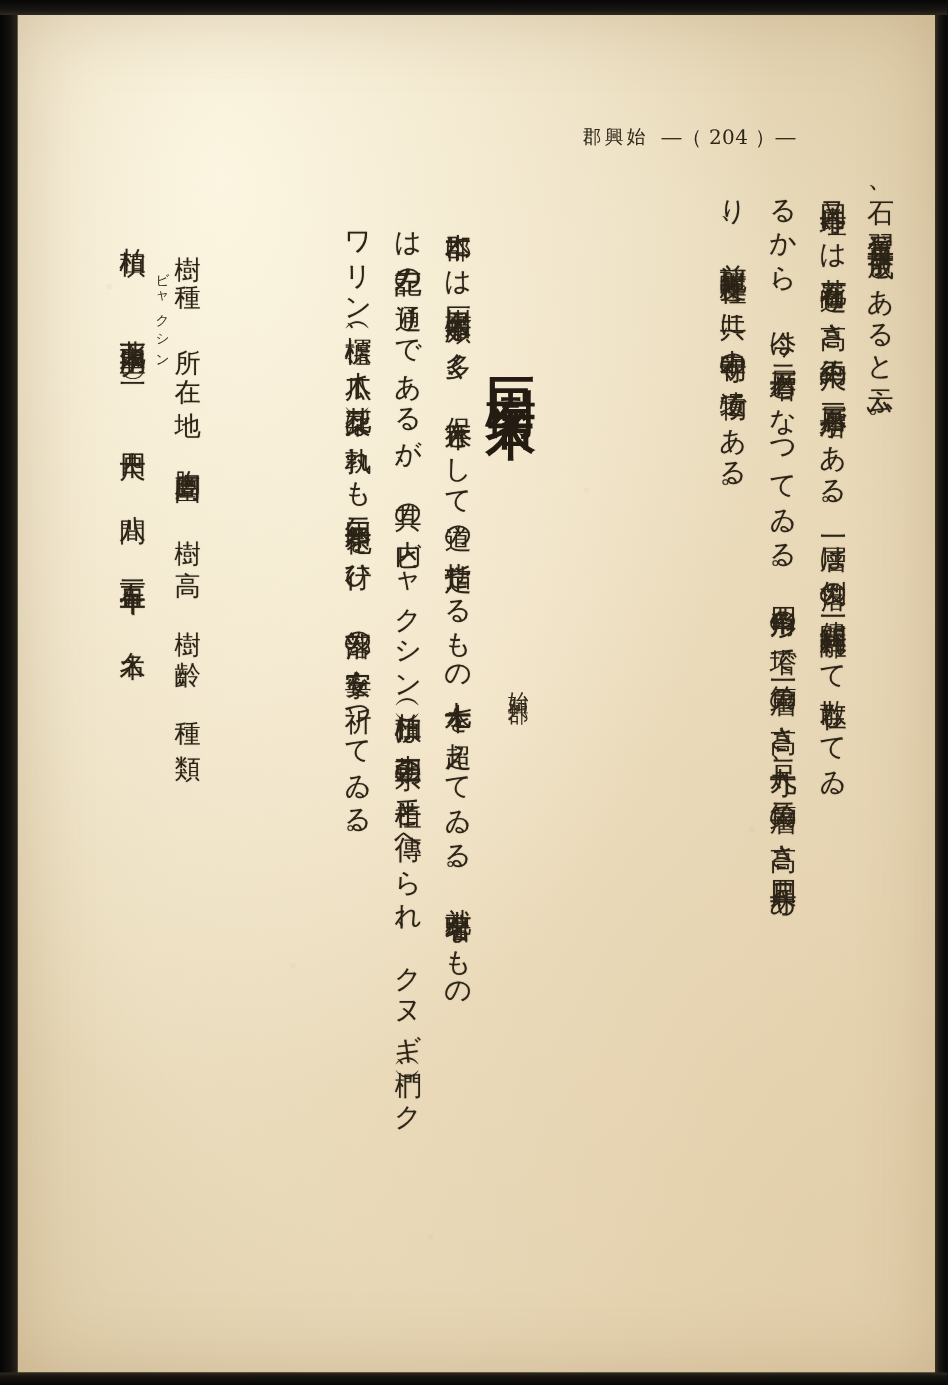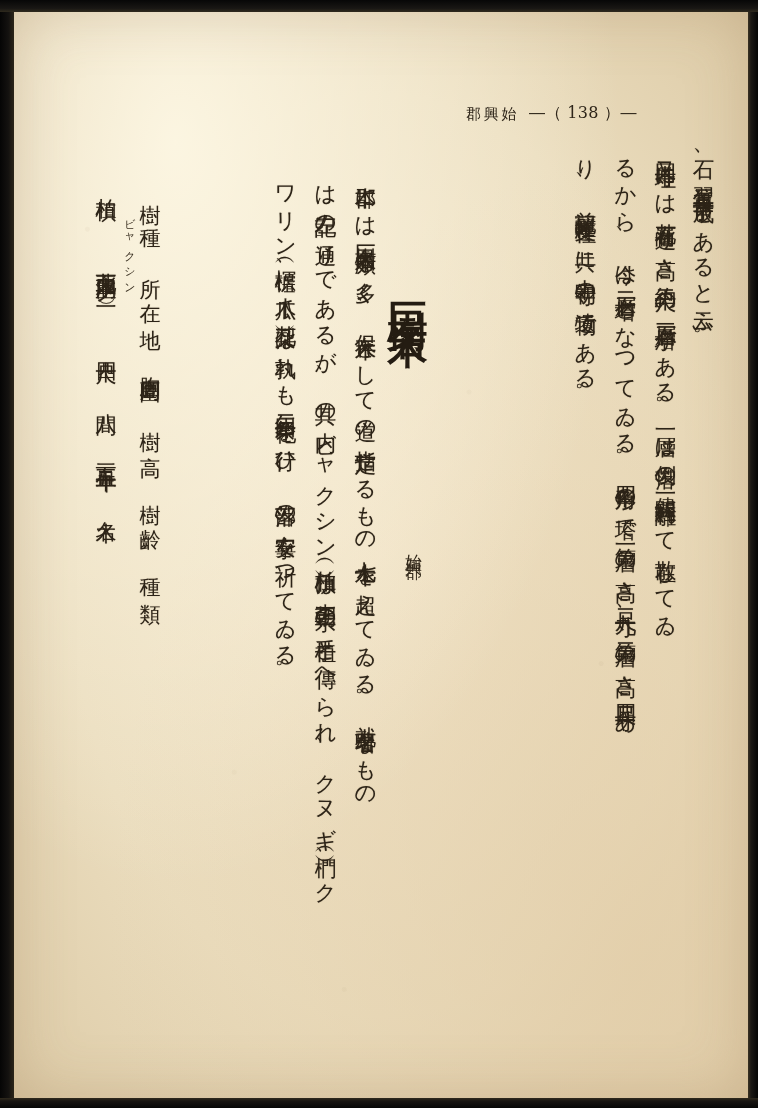--- a/index.html
+++ b/index.html
@@ -70,21 +70,21 @@
   }
 
   
   .header-line {
     position: absolute;
     top: 88px;
     left: 452px;
     width: 250px;
     height: 24px;
     display: flex;
-    align-items: flex-end;
+    align-items: flex-start;
     gap: 10px;
     font-size: 15px;
     color: #2e2519;
     letter-spacing: 0.05em;
   }
   .header-kanji { font-size: 15px; letter-spacing: 0.18em; }
   .header-page { font-size: 16px; letter-spacing: 0.02em; }
 
   
   .col { font-size: 21.5px; }
@@ -155,21 +155,21 @@
 </style>
 </head>
 <body>
 
 <div id="page">
   <div class="paper">
     <div class="grain"></div>
 
     <div class="header-line">
       <span class="header-kanji">郡興始</span>
-      <span class="header-page">―（ 138 ）―</span>
+      <span class="header-page">―（ 204 ）―</span>
     </div>
 
     <div class="vtext col c1">石、翌年二月三十日成了とあると云ふ。</div>
     <div class="vtext col c2">又同寺址には花崗石造り高さ約十二尺の三層石塔がある。一層は倒落の儘一間程離れて散在してゐ</div>
     <div class="vtext col c3">るから、今は二層石塔となつてゐる。四角形の塔で第一層の高さ二尺九寸、第二層の高さ四尺二寸あ</div>
     <div class="vtext col c4">り、前記幢竿支柱と共に中初寺の遺物である。</div>
 
     <div class="title">巨樹名木</div>
     <div class="title-sub">始興郡</div>
 

